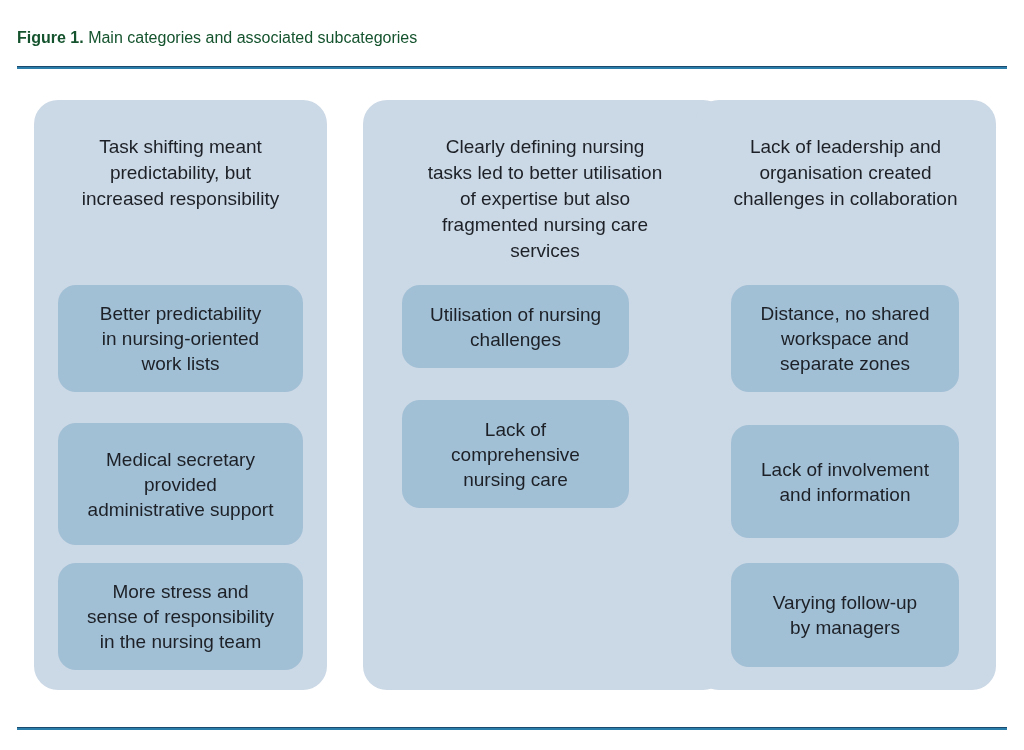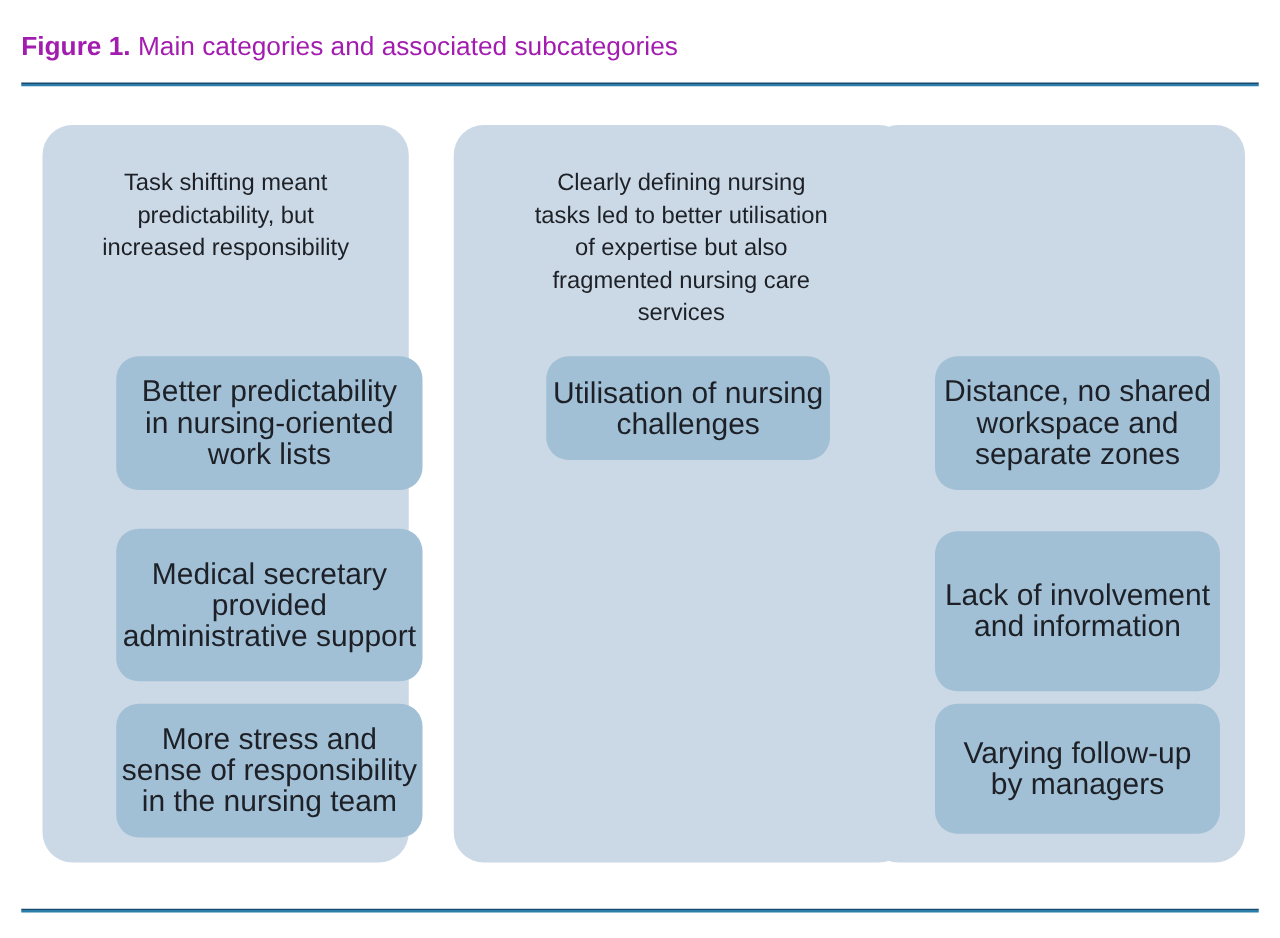--- a/index.html
+++ b/index.html
@@ -8,21 +8,21 @@
     --rule-dark:#1a4a6e;
     --rule-teal:#2b7ea9;
     --text:#1d2127;
   }
   html,body{margin:0;padding:0;background:#ffffff;}
   body{font-family:"Liberation Sans","DejaVu Sans",sans-serif;color:var(--text);}
   #page{position:relative;width:1024px;height:750px;background:#ffffff;overflow:hidden;}
 
   .figure-title{
     position:absolute;left:17px;top:26px;
-    font-size:21px;line-height:24px;color:#a21caf;
+    font-size:16px;line-height:24px;color:#14532d;
     white-space:nowrap;
   }
   .figure-title .label{font-weight:700;}
 
   .rule{
     position:absolute;left:17px;width:990px;height:3px;
     background:linear-gradient(180deg,var(--rule-dark) 0%,var(--rule-dark) 38%,var(--rule-teal) 38%,var(--rule-teal) 100%);
   }
   .rule.top{top:66px;}
   .rule.bottom{top:727px;}
@@ -43,37 +43,37 @@
     font-size:19px;line-height:26px;
     white-space:pre-line;
   }
 
   .sub{
     position:absolute;
     background:var(--subbox-bg);
     border-radius:18px;
     display:flex;align-items:center;justify-content:center;
     text-align:center;
-    font-size:24px;line-height:25px;
+    font-size:19px;line-height:25px;
     white-space:pre-line;
-    padding:0 4px;box-sizing:border-box;margin-left:35px;
+    padding:0 4px;box-sizing:border-box;
   }
   .col-1 .sub{left:24px;width:245px;}
   .col-2 .sub{left:39px;width:227px;}
-  .col-3 .sub{left:18px;width:228px;}
+  .col-3 .sub{left:36px;width:228px;}
 
   .c1s1{top:185px;height:107px;}
   .c1s2{top:323px;height:122px;}
   .c1s3{top:463px;height:107px;}
 
   .c2s1{top:185px;height:83px;}
   .c2s2{top:300px;height:108px;}
 
   .c3s1{top:185px;height:107px;}
-  .c3s2{top:325px;height:128px;}
+  .c3s2{top:325px;height:113px;}
   .c3s3{top:463px;height:104px;}
 </style>
 </head>
 <body>
 
 <div id="page">
 
   <div class="figure-title">
     <span class="label">Figure 1.</span><span> Main categories and associated subcategories</span>
   </div>
@@ -96,23 +96,29 @@
   </div>
 
   <div class="col col-2">
     <div class="col-header">Clearly defining nursing
 tasks led to better utilisation
 of expertise but also
 fragmented nursing care
 services</div>
     <div class="sub c2s1">Utilisation of nursing
 challenges</div>
+    <div class="sub c2s2">Lack of
+comprehensive
+nursing care</div>
   </div>
 
   <div class="col col-3">
+    <div class="col-header">Lack of leadership and
+organisation created
+challenges in collaboration</div>
     <div class="sub c3s1">Distance, no shared
 workspace and
 separate zones</div>
     <div class="sub c3s2">Lack of involvement
 and information</div>
     <div class="sub c3s3">Varying follow-up
 by managers</div>
   </div>
 
   <div class="rule bottom"></div>

